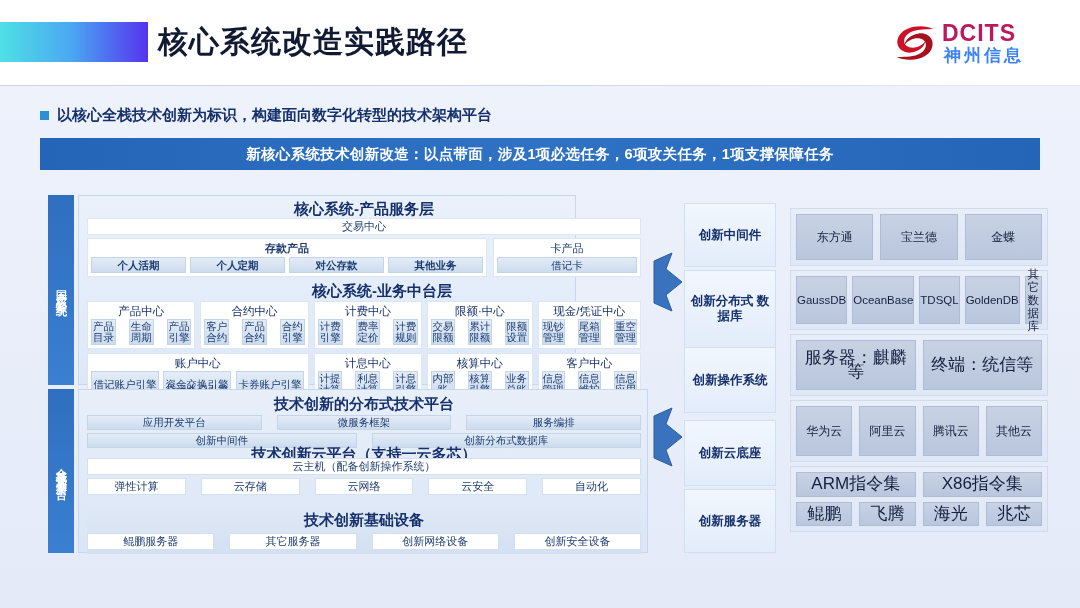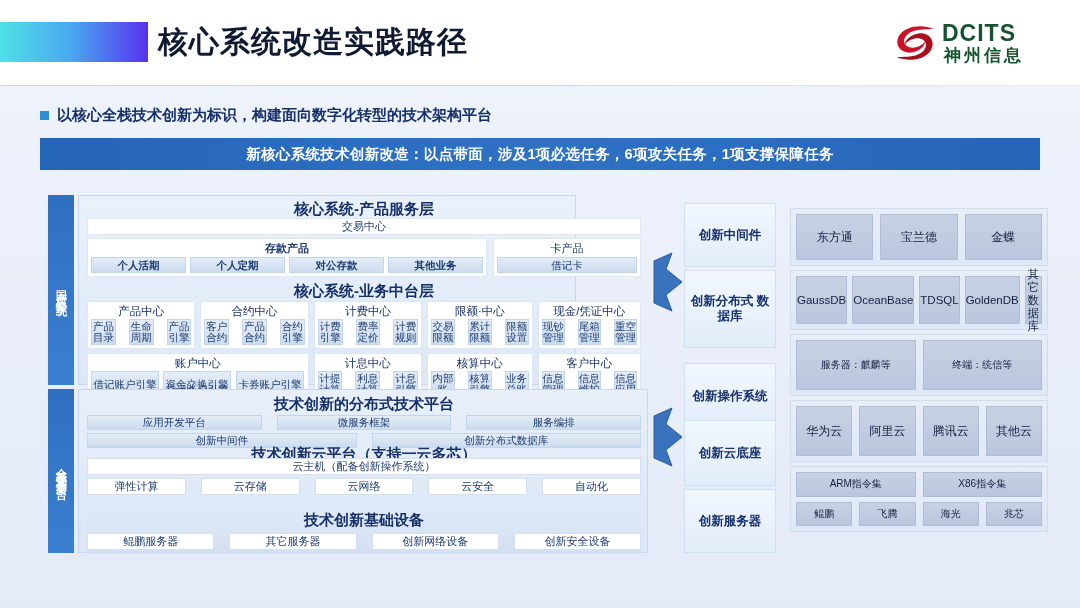--- a/index.html
+++ b/index.html
@@ -24,25 +24,25 @@
   }
   .hdr-title {
     position:absolute; left:158px; top:20px;
     font-size:30px; font-weight:bold; color:#111a33; letter-spacing:1px;
     line-height:44px; white-space:nowrap;
   }
   .logo-wrap { position:absolute; right:36px; top:18px; width:150px; height:50px; }
   .logo-mark { position:absolute; left:0; top:4px; width:42px; height:42px; }
   .logo-en {
     position:absolute; left:48px; top:2px; font-size:23px; font-weight:bold;
-    color:#14532d; letter-spacing:1px; font-family:"Liberation Sans",sans-serif;
+    color:#be185d; letter-spacing:1px; font-family:"Liberation Sans",sans-serif;
   }
   .logo-cn {
     position:absolute; left:50px; top:26px; font-size:17px; font-weight:bold;
-    color:#14532d; letter-spacing:3px;
+    color:#3b82f6; letter-spacing:3px;
   }
   .hdr-rule {
     position:absolute; left:0; top:85px; width:1080px; height:1px;
     background:linear-gradient(90deg,#d7d2ee,#ccd6f2 50%,#efe9f7);
   }
 
   
   .subtitle {
     position:absolute; left:40px; top:103px; height:24px;
     display:flex; align-items:center; gap:8px;
@@ -151,21 +151,21 @@
     background:linear-gradient(180deg,#e8eef8,#dfe8f6);
     border:1px solid #d2dced;
   }
   .rchips { display:flex; gap:7px; height:100%; padding:5px; }
   .rchip {
     flex:1; background:linear-gradient(180deg,#c8d2e4,#b9c6dd);
     border:1px solid #aebcd6; color:#14213f; font-size:12px;
     display:flex; align-items:center; justify-content:center; text-align:center;
     line-height:14px;
   }
-  .rchip.sm { font-size:10px; }
+  .rchip.sm { font-size:17px; }
   .rchip.db { font-size:11.5px; line-height:13px; }
 </style>
 </head>
 <body>
 
 <div id="page">
 
   <div class="header">
     <div class="hdr-accent"></div>
     <div class="hdr-title">核心系统改造实践路径</div>
@@ -215,21 +215,21 @@
           <div class="ps-group ps-grow">
             <div class="grp-label">卡产品</div>
             <div class="ps-items">
               <div class="chip">借记卡</div>
             </div>
           </div>
 
         </div>
       </div>
 
-      <div class="lyr-title big" style="position:absolute;left:0;top:85px;width:570px;">核心系统-业务中台层</div>
+      <div class="lyr-title big" style="position:absolute;left:18px;top:85px;width:570px;">核心系统-业务中台层</div>
 
       <div class="bm-wrap">
         <div class="bm-row">
           <div class="bm-cell" style="width:110px;">
             <div class="ctr-label">产品中心</div>
             <div class="bm-3">
               <div class="chip">产品目录</div>
               <div class="chip">生命周期</div>
               <div class="chip">产品引擎</div>
             </div>
@@ -353,21 +353,21 @@
     <path d="M2 18 L20 10 L14 26 L30 39 L14 52 L20 68 L2 60 Z" fill="#3a72bd" stroke="#2d5e9e" stroke-width="1"></path>
   </svg>
   <svg class="arrow" style="left:652px; top:398px;" viewBox="0 0 34 78">
     <path d="M2 18 L20 10 L14 26 L30 39 L14 52 L20 68 L2 60 Z" fill="#3a72bd" stroke="#2d5e9e" stroke-width="1"></path>
   </svg>
 
   <div class="tasks">
     <div class="task" style="top:0;height:64px;">创新中间件</div>
     <div class="task" style="top:67px;height:78px;">创新分布式
 数据库</div>
-    <div class="task" style="top:160px;height:66px;">创新操作系统</div>
+    <div class="task" style="top:144px;height:66px;">创新操作系统</div>
     <div class="task" style="top:217px;height:66px;">创新云底座</div>
     <div class="task" style="top:286px;height:64px;">创新服务器</div>
   </div>
 
   <div class="right-col">
 
     <div class="rband" style="top:22px;height:58px;">
       <div class="rchips">
         <div class="rchip">东方通</div>
         <div class="rchip">宝兰德</div>

